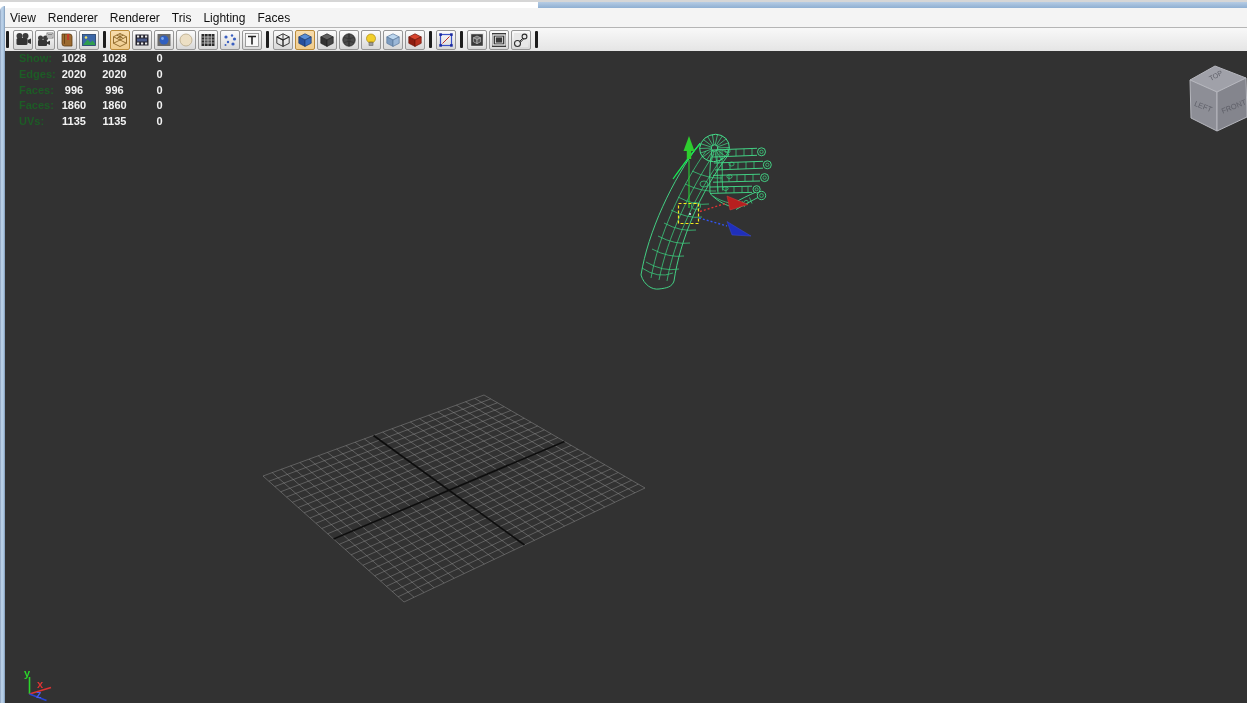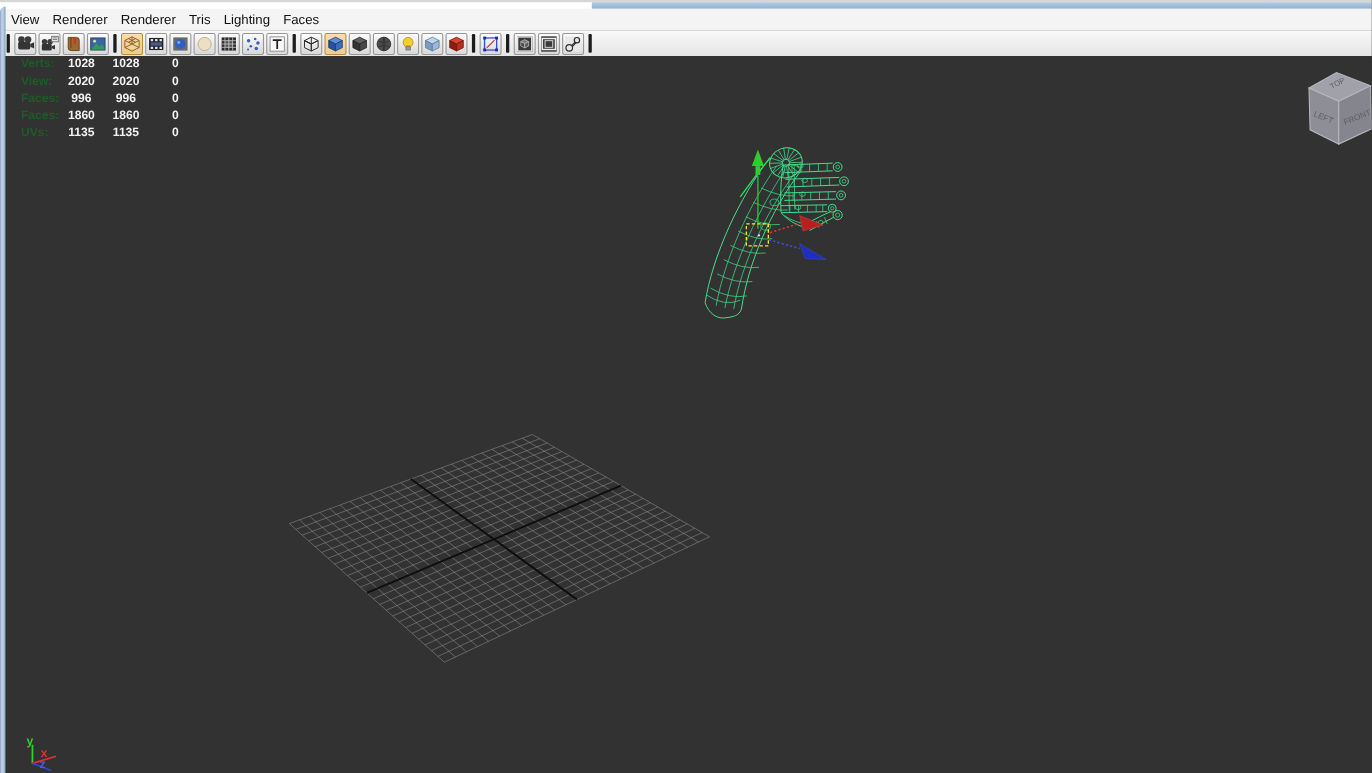--- a/index.html
+++ b/index.html
@@ -421,27 +421,27 @@
       <path d="M29.5,694 L51,687.5" stroke="#dd3333" stroke-width="1.6" fill="none"></path>
       <path d="M29.5,694 L46.5,700.5" stroke="#2a44d4" stroke-width="1.6" fill="none"></path>
       <text x="24" y="677" font-size="11" font-weight="bold" fill="#2bd42b">y</text>
       <text x="37" y="688" font-size="11" font-weight="bold" fill="#dd3333">x</text>
       <text x="36" y="698" font-size="11" font-weight="bold" fill="#4a5ae8">z</text>
     </g>
   </svg>
 
   <div class="hud">
     <div class="hud-row">
-      <span class="hud-label">Verts:</span>
+      <span class="hud-label">Show:</span>
       <span class="hud-val">1028</span>
       <span class="hud-val">1028</span>
       <span class="hud-val">0</span>
     </div>
     <div class="hud-row">
-      <span class="hud-label">View:</span>
+      <span class="hud-label">Edges:</span>
       <span class="hud-val">2020</span>
       <span class="hud-val">2020</span>
       <span class="hud-val">0</span>
     </div>
     <div class="hud-row">
       <span class="hud-label">Faces:</span>
       <span class="hud-val">996</span>
       <span class="hud-val">996</span>
       <span class="hud-val">0</span>
     </div>

